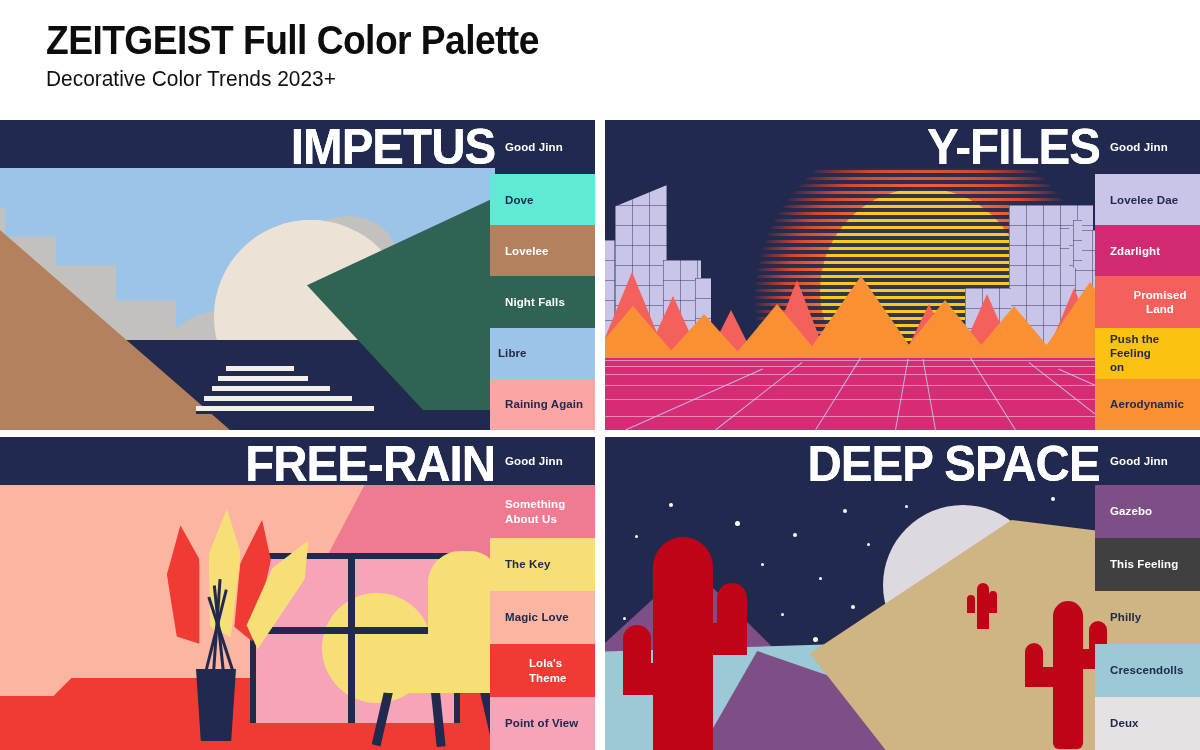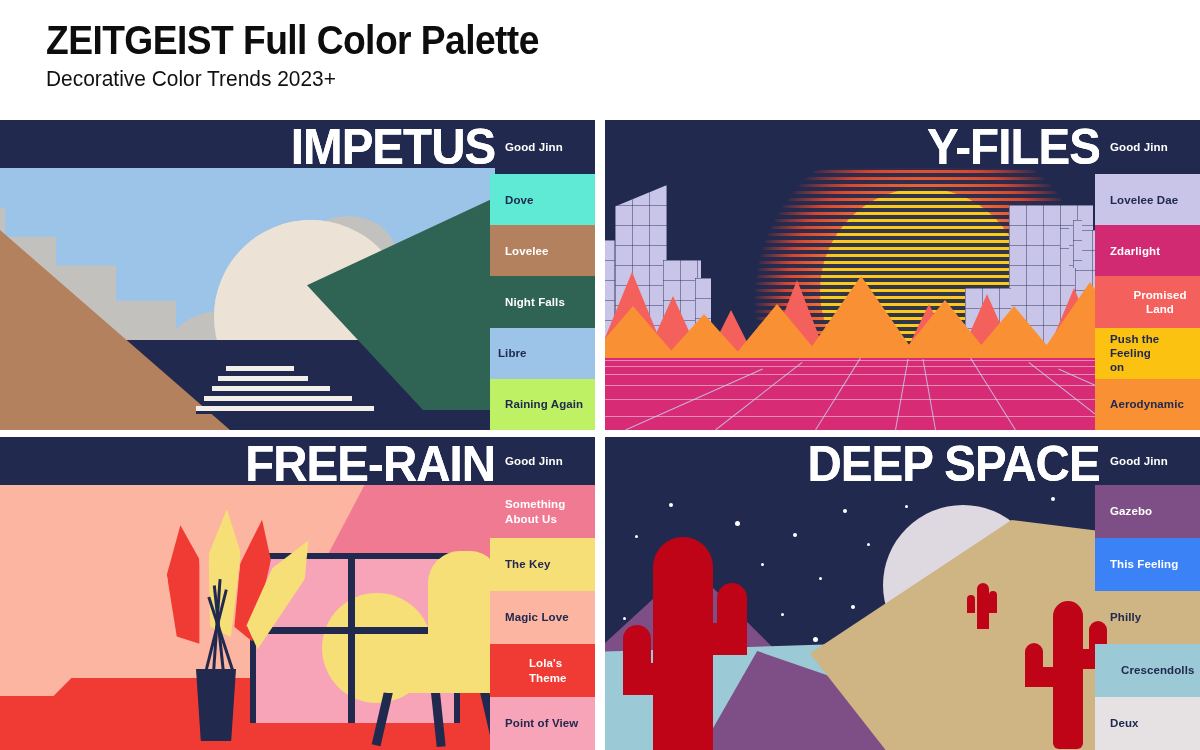--- a/index.html
+++ b/index.html
@@ -210,21 +210,21 @@
         </div>
         <div class="swatch sw-wide" style="height:52px;background:#b4815f;">
           <span class="sw-label" style="color:#ffffff;padding-left:15px;">Lovelee</span>
         </div>
         <div class="swatch" style="height:52px;background:transparent;">
           <span class="sw-label" style="color:#ffffff;">Night Falls</span>
         </div>
         <div class="swatch sw-wide" style="height:52px;background:#9bc4e8;">
           <span class="sw-label" style="color:#21294e;padding-left:8px;">Libre</span>
         </div>
-        <div class="swatch sw-wide" style="height:52px;background:#bef264;">
+        <div class="swatch sw-wide" style="height:52px;background:#fca5a5;">
           <span class="sw-label" style="color:#21294e;padding-left:15px;">Raining Again</span>
         </div>
       </div>
     </div>
 
     <div class="panel p2">
       <div class="scene">
         <div class="ysky"></div>
         <div class="glow"></div>
         <div class="ysun"></div>
@@ -411,28 +411,28 @@
       </div>
       <div class="panel-band"></div>
       <div class="panel-title">DEEP SPACE</div>
       <div class="swatches">
         <div class="swatch" style="height:48px;background:#21294e;">
           <span class="sw-label" style="color:#ffffff;">Good Jinn</span>
         </div>
         <div class="swatch sw-wide" style="height:53px;background:#7e4f86;">
           <span class="sw-label" style="color:#ffffff;padding-left:15px;">Gazebo</span>
         </div>
-        <div class="swatch sw-wide" style="height:53px;background:#3b82f6;">
+        <div class="swatch sw-wide" style="height:53px;background:#404040;">
           <span class="sw-label" style="color:#ffffff;padding-left:15px;">This Feeling</span>
         </div>
         <div class="swatch" style="height:53px;background:transparent;">
           <span class="sw-label" style="color:#21294e;">Philly</span>
         </div>
         <div class="swatch sw-wide" style="height:53px;background:#9bc9d6;">
-          <span class="sw-label" style="color:#21294e;padding-left:26px;">Crescendolls</span>
+          <span class="sw-label" style="color:#21294e;padding-left:15px;">Crescendolls</span>
         </div>
         <div class="swatch sw-wide" style="height:53px;background:#e6e1e3;">
           <span class="sw-label" style="color:#21294e;padding-left:15px;">Deux</span>
         </div>
       </div>
     </div>
 
   </div>
 </div>
 

